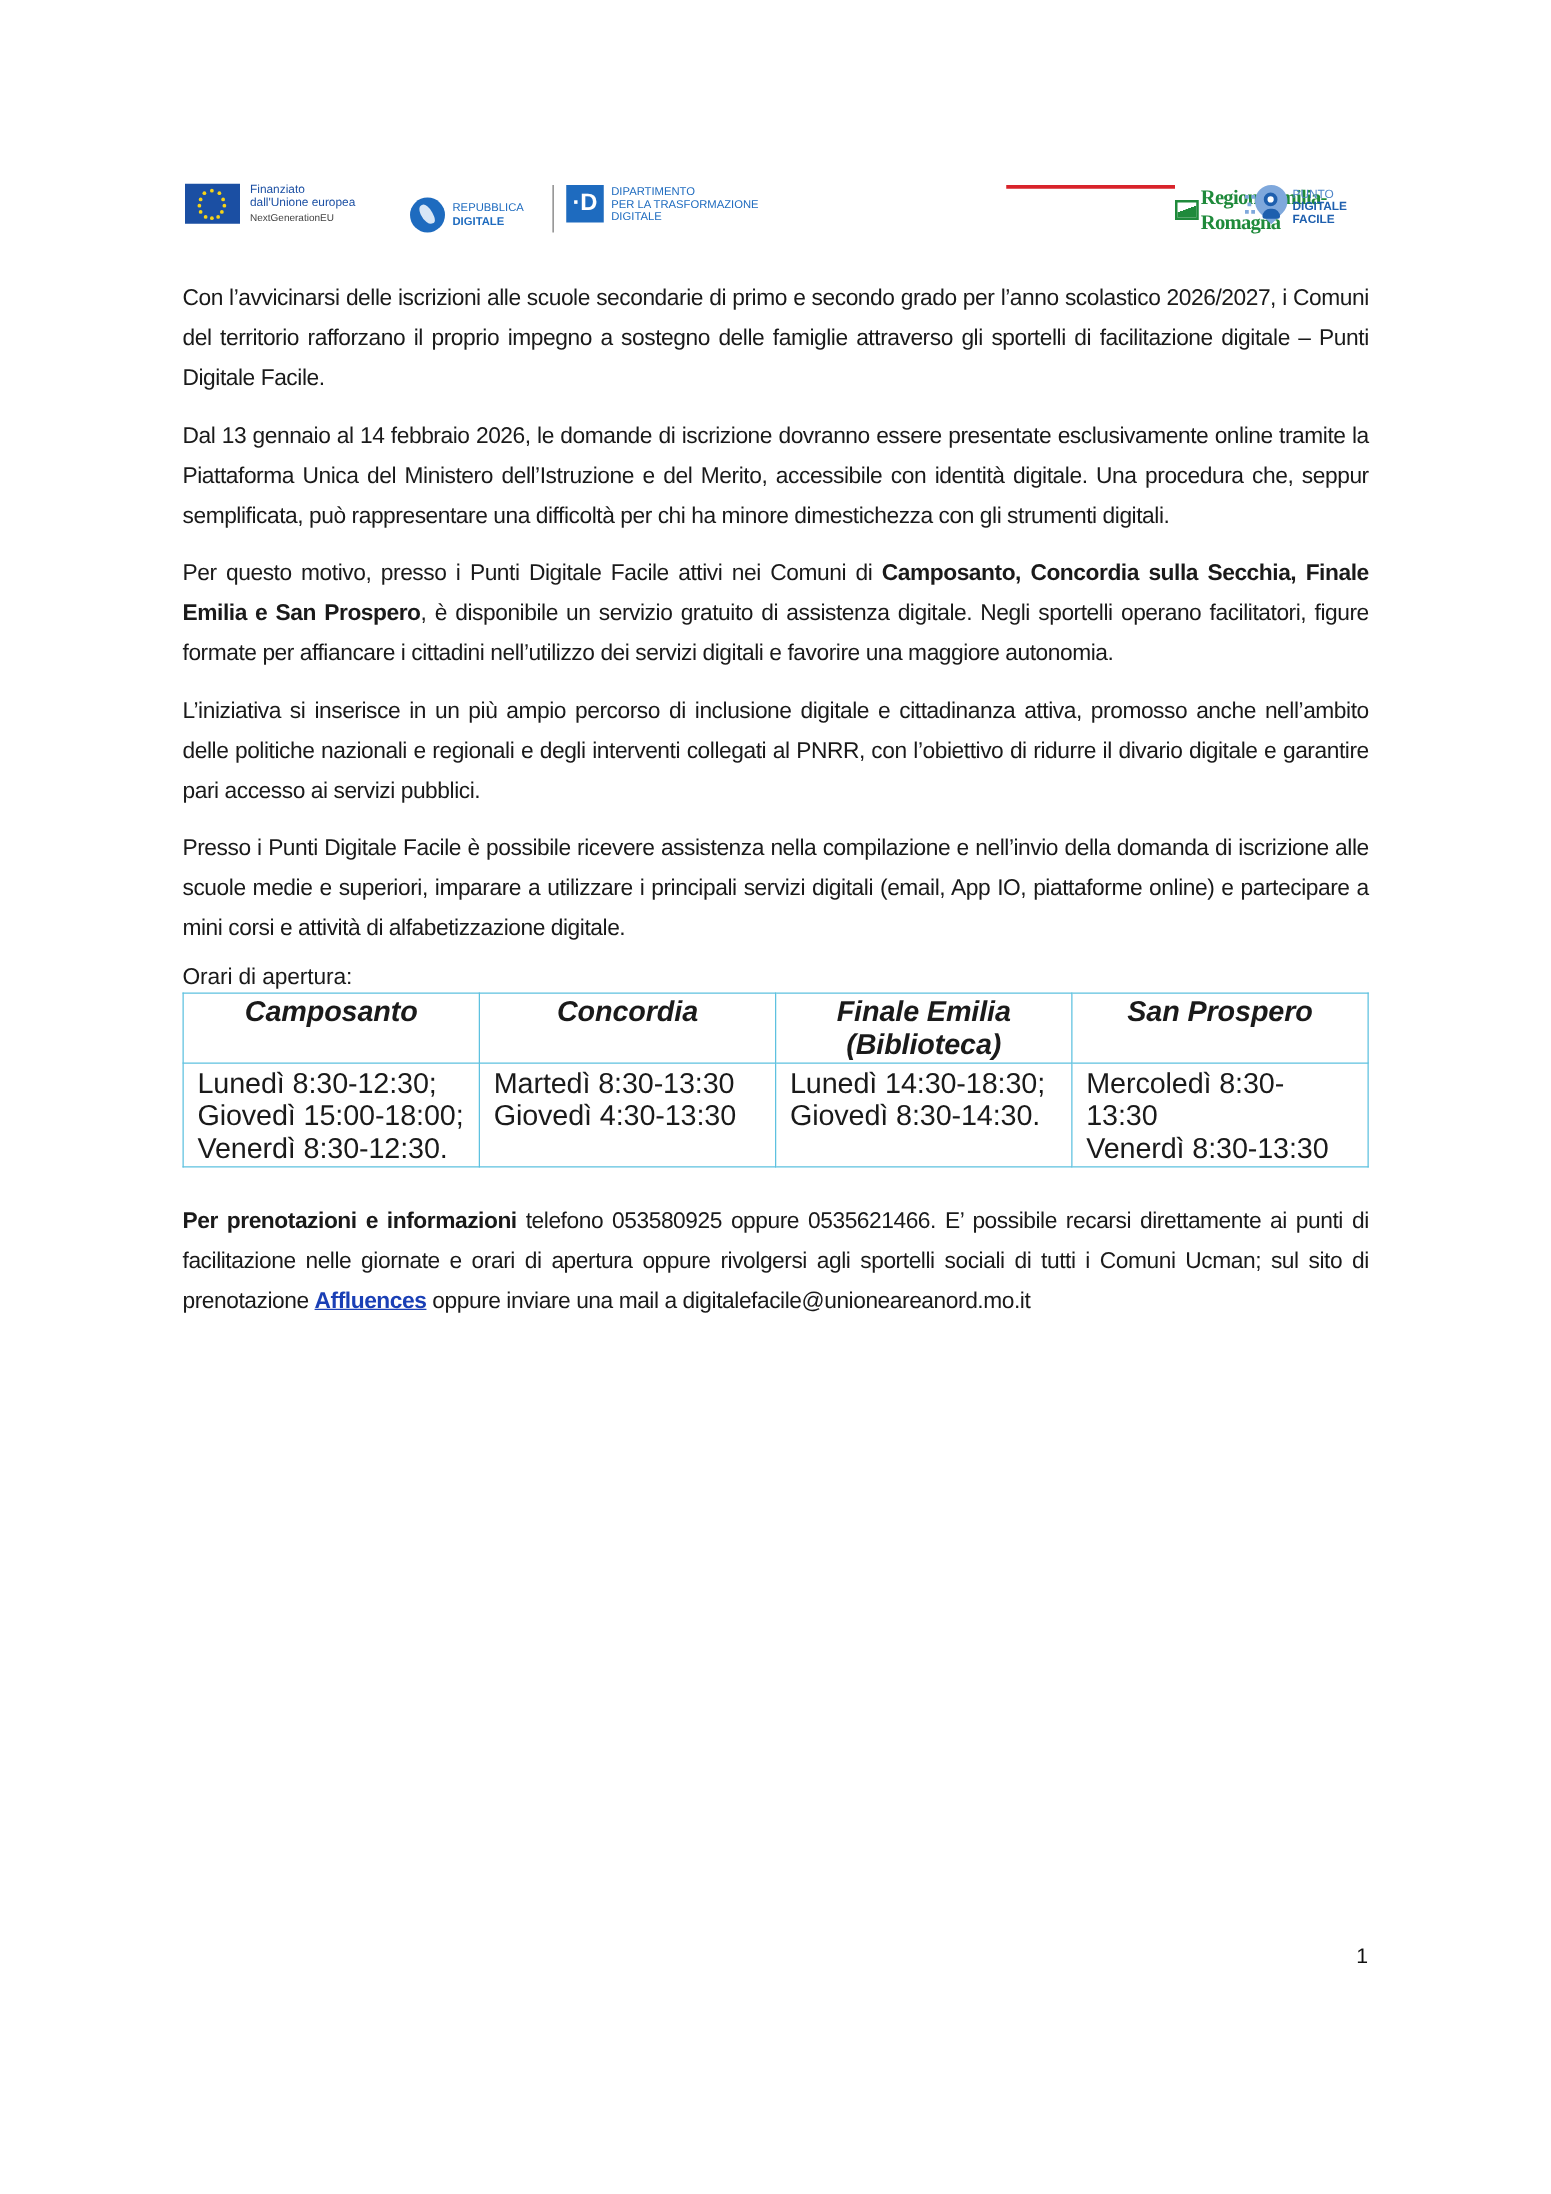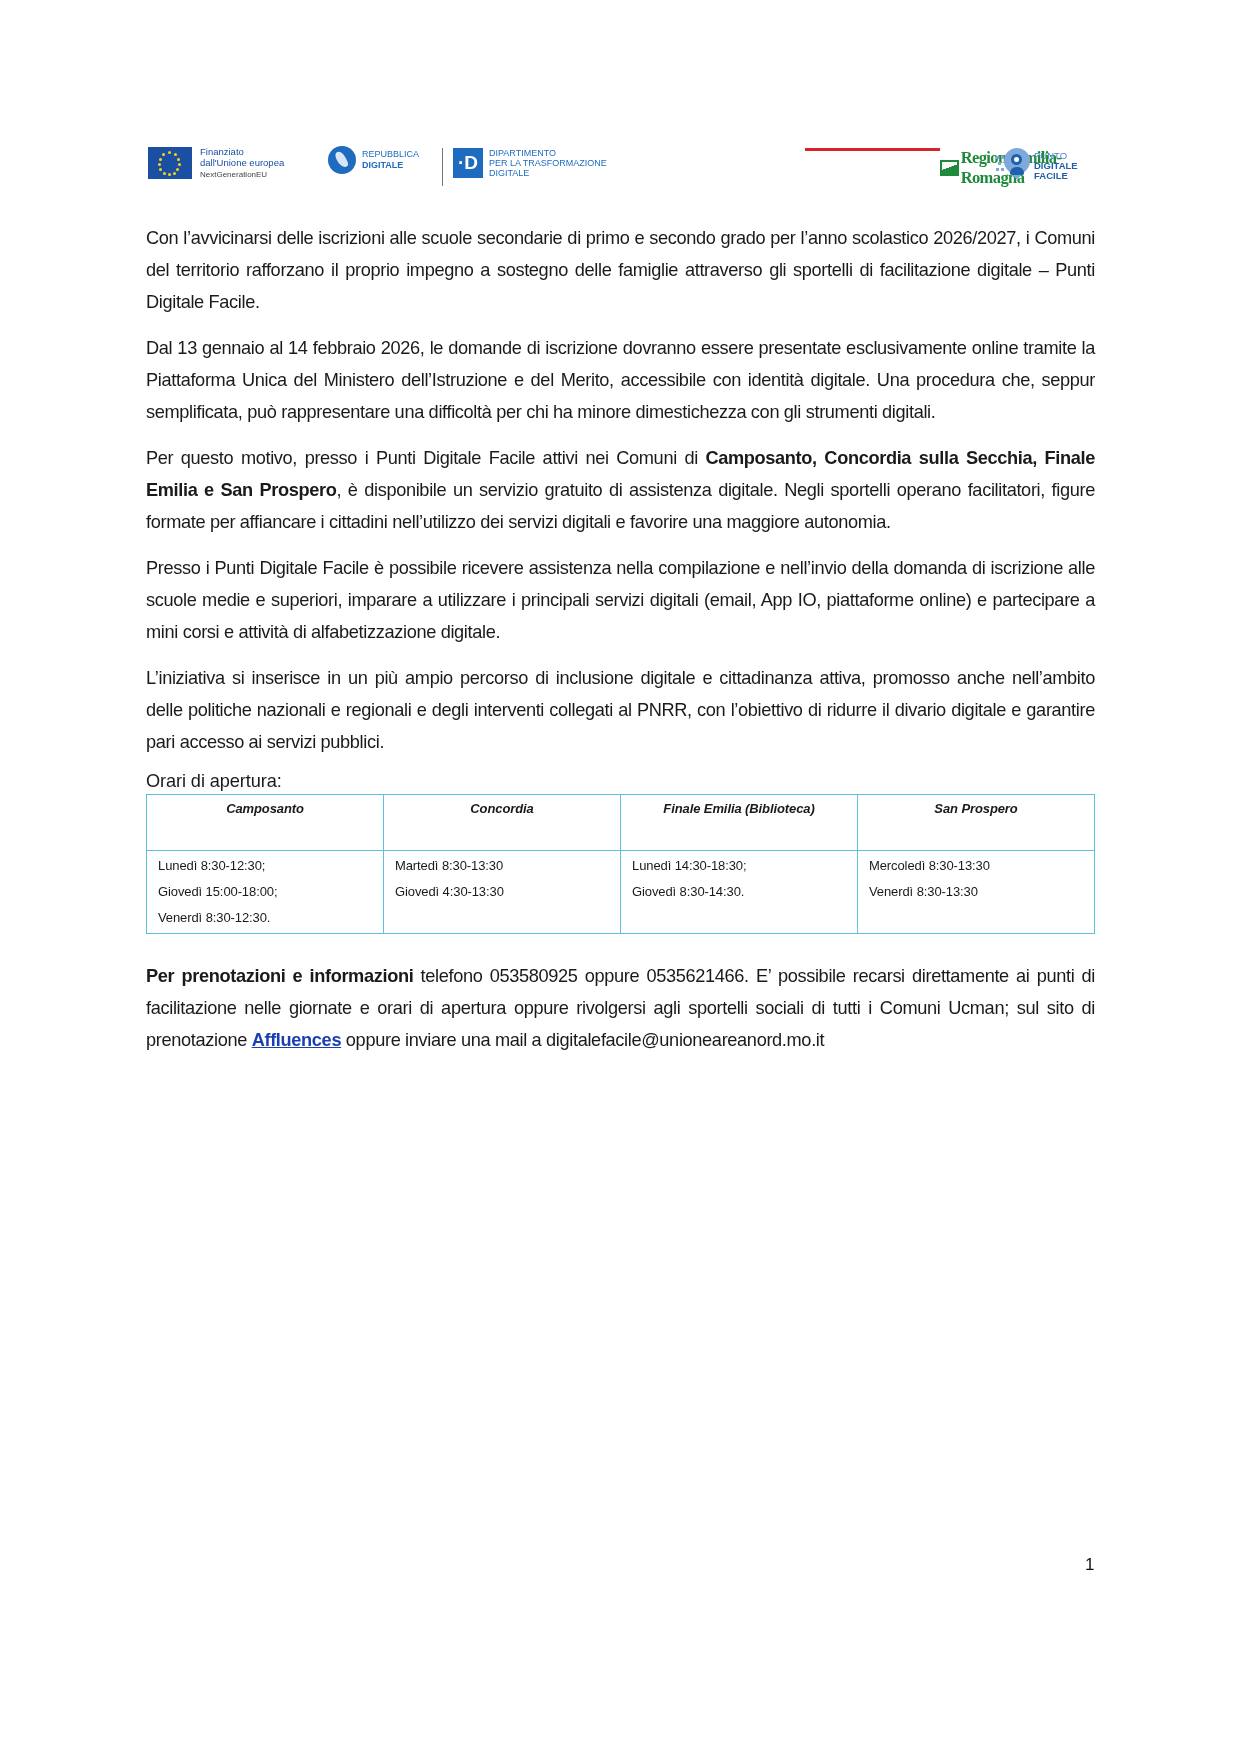--- a/index.html
+++ b/index.html
@@ -12,21 +12,21 @@
     .logos { position: absolute; top: 146px; left: 148px; width: 950px; height: 42px; }
     .logo { position: absolute; display: flex; align-items: center; }
 
     .eu-logo { left: 0; top: 0; }
     .eu-flag { width: 44px; height: 32px; background: #1b4fa3; position: relative; margin-right: 8px; }
     .eu-flag span { position: absolute; width: 3px; height: 3px; background: #f7d417; border-radius: 50%; }
     .eu-text { line-height: 11px; }
     .eu-text .b { font-weight: normal; font-size: 9.5px; color: #1b4fa3; display: block; }
     .eu-text .s { font-size: 8px; color: #444; display: block; margin-top: 1px; }
 
-    .rep-logo { left: 180px; top: 0; }
+    .rep-logo { left: 180px; top: 12px; }
     .rep-circle { width: 28px; height: 28px; border-radius: 50%; background: #1e6bbf; margin-right: 6px; position: relative; overflow: hidden; }
     .rep-circle::after { content: ""; position: absolute; left: 9px; top: 5px; width: 9px; height: 17px; background: #d7e6f6; border-radius: 40% 60% 30% 70%; transform: rotate(-25deg); }
     .rep-text { line-height: 11px; color: #1e6bbf; }
     .rep-text .t1 { font-size: 9px; display: block; }
     .rep-text .t2 { font-size: 9px; font-weight: bold; display: block; }
     .rep-divider { position: absolute; left: 294px; top: 2px; width: 1px; height: 38px; background: #777; }
 
     .dip-logo { left: 305px; top: 2px; }
     .dip-square { width: 30px; height: 30px; background: #1e6bbf; color: #fff; font-weight: bold; font-size: 19px; display: flex; align-items: center; justify-content: center; margin-right: 6px; }
     .dip-text { line-height: 10px; color: #1e6bbf; }
@@ -52,21 +52,21 @@
     
     .content { position: absolute; left: 146px; top: 222px; width: 949px; }
     .title { font-family: "Liberation Sans Narrow", "Liberation Sans", sans-serif; font-weight: bold; font-size: 21.5px; line-height: 34px; color: #111; letter-spacing: -0.35px; margin-bottom: 13px; }
     .para { font-size: 18.2px; line-height: 32px; text-align: justify; color: #1a1a1a; letter-spacing: -0.35px; margin-bottom: 14px; }
     .para b { font-weight: bold; }
     .para .link { color: #1a3fb5; font-weight: bold; text-decoration: underline; }
 
     .hours-label { font-size: 18.2px; line-height: 26px; letter-spacing: -0.1px; margin-top: -4px; }
 
     table.hours { border-collapse: collapse; width: 949px; margin-top: 0; }
-    table.hours th, table.hours td { border: 1.5px solid #5ec1e0; font-size: 13px; letter-spacing: -0.1px; vertical-align: top; }
+    table.hours th, table.hours td { border: 1.5px solid #5ec1e0; font-size: 23px; letter-spacing: -0.1px; vertical-align: top; }
     table.hours th { font-style: italic; font-weight: bold; text-align: center; height: 56px; line-height: 26px; padding: 1px 6px 0 6px; }
     table.hours td { padding: 2px 10px 2px 11px; line-height: 26px; height: 83px; }
     table.hours td span { display: block; }
 
     .footer-num { position: absolute; left: 1085px; top: 1555px; font-size: 17px; color: #111; }
   </style>
 </head>
 <body>
 
 <div class="page">
@@ -139,22 +139,22 @@
         <span class="t2">FACILE</span>
       </div>
     </div>
   </div>
 
   <div class="content">
 
     <p class="para">Con l’avvicinarsi delle iscrizioni alle scuole secondarie di primo e secondo grado per l’anno scolastico 2026/2027, i Comuni del territorio rafforzano il proprio impegno a sostegno delle famiglie attraverso gli sportelli di facilitazione digitale – Punti Digitale Facile.</p>
     <p class="para">Dal 13 gennaio al 14 febbraio 2026, le domande di iscrizione dovranno essere presentate esclusivamente online tramite la Piattaforma Unica del Ministero dell’Istruzione e del Merito, accessibile con identità digitale. Una procedura che, seppur semplificata, può rappresentare una difficoltà per chi ha minore dimestichezza con gli strumenti digitali.</p>
     <p class="para"><span>Per questo motivo, presso i Punti Digitale Facile attivi nei Comuni di </span><b>Camposanto, Concordia sulla Secchia, Finale Emilia e San Prospero</b><span>, è disponibile un servizio gratuito di assistenza digitale. Negli sportelli operano facilitatori, figure formate per affiancare i cittadini nell’utilizzo dei servizi digitali e favorire una maggiore autonomia.</span></p>
+    <p class="para">L’iniziativa si inserisce in un più ampio percorso di inclusione digitale e cittadinanza attiva, promosso anche nell’ambito delle politiche nazionali e regionali e degli interventi collegati al PNRR, con l’obiettivo di ridurre il divario digitale e garantire pari accesso ai servizi pubblici.</p>
     <p class="para">Presso i Punti Digitale Facile è possibile ricevere assistenza nella compilazione e nell’invio della domanda di iscrizione alle scuole medie e superiori, imparare a utilizzare i principali servizi digitali (email, App IO, piattaforme online) e partecipare a mini corsi e attività di alfabetizzazione digitale.</p>
-    <p class="para">L’iniziativa si inserisce in un più ampio percorso di inclusione digitale e cittadinanza attiva, promosso anche nell’ambito delle politiche nazionali e regionali e degli interventi collegati al PNRR, con l’obiettivo di ridurre il divario digitale e garantire pari accesso ai servizi pubblici.</p>
 
     <div class="hours-label">Orari di apertura:</div>
     <table class="hours">
       <thead>
         <tr>
           <th style="width:25%">Camposanto</th>
           <th style="width:25%">Concordia</th>
           <th style="width:25%">Finale Emilia (Biblioteca)</th>
           <th style="width:25%">San Prospero</th>
         </tr>

